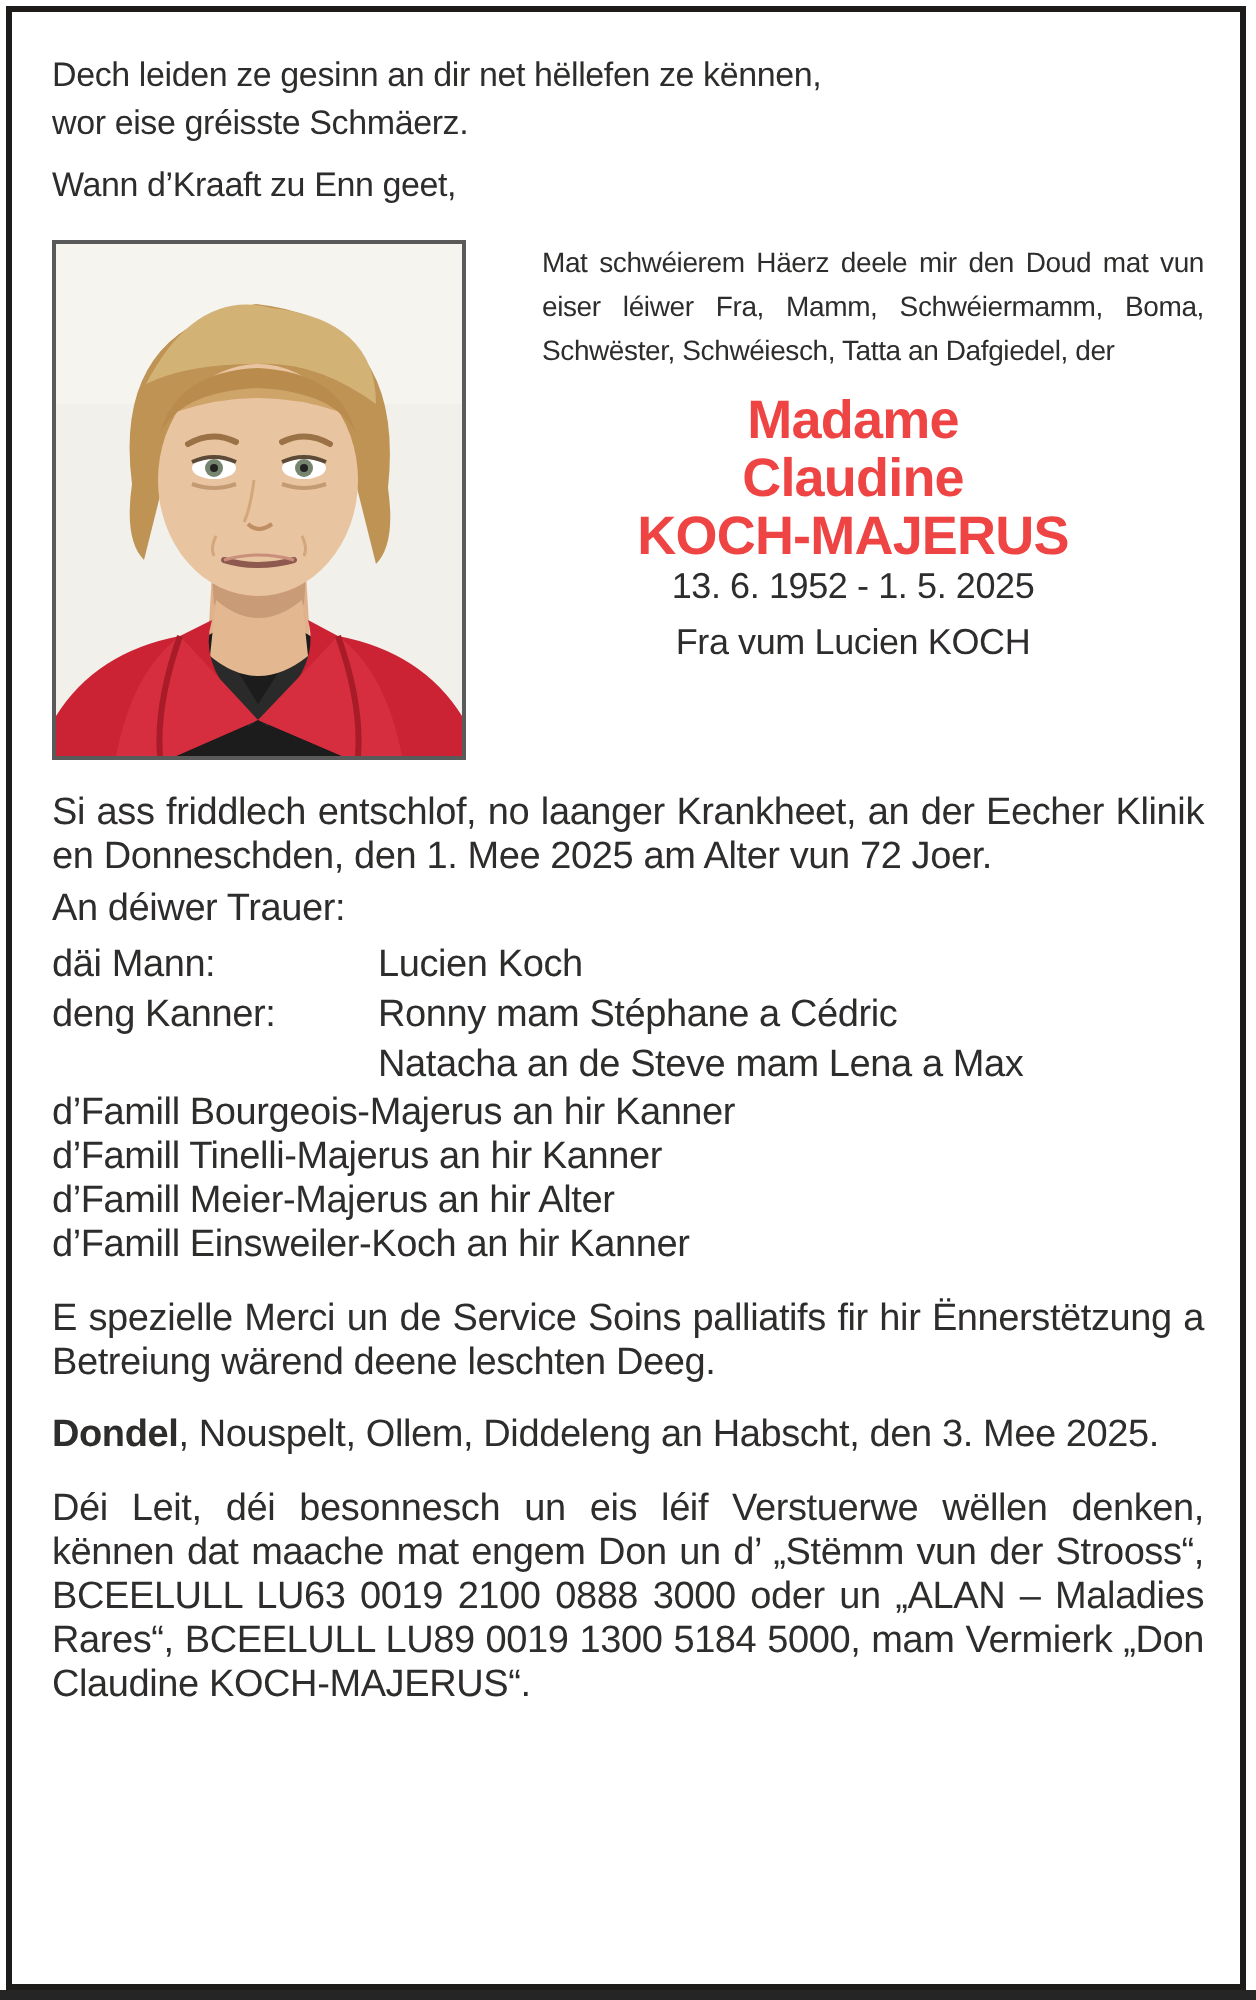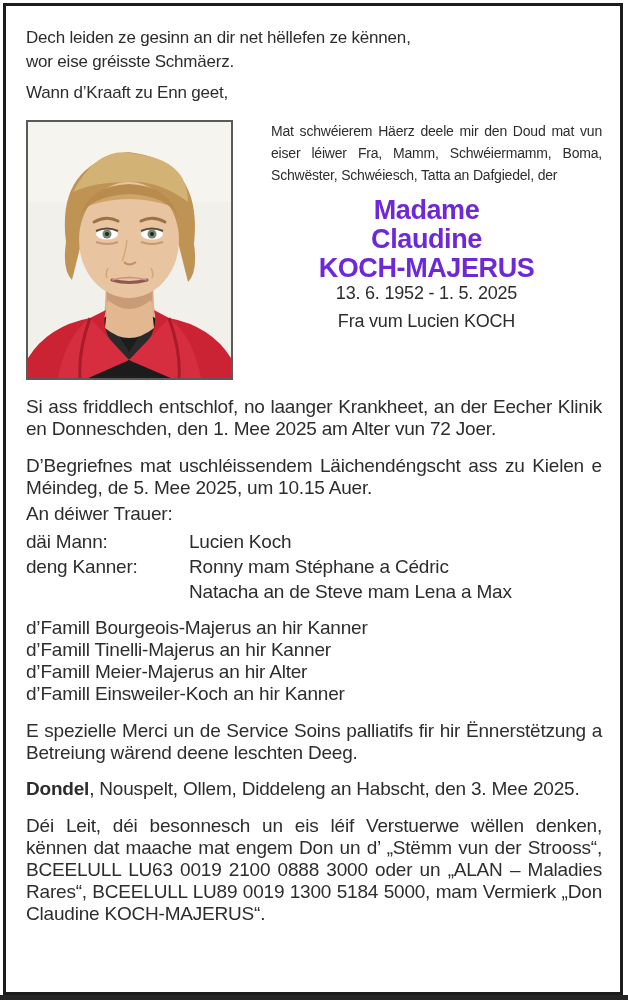--- a/index.html
+++ b/index.html
@@ -31,34 +31,34 @@
   .top-row { display: flex; margin-top: 15px; }
   .photo-wrap {
     flex: 0 0 auto;
     width: 203px; height: 256px;
     border: 2px solid #5a5a5a;
     background: #f1efe9;
     overflow: hidden;
   }
   .right-col { flex: 1 1 auto; margin-left: 18px; display: flex; flex-direction: column; }
   .intro { font-size: 14px; line-height: 22px; text-align: justify; letter-spacing: -0.2px; margin-left: 20px; }
-  .name-block { text-align: center; font-weight: 700; font-size: 27px; line-height: 29px; letter-spacing: -0.4px; margin-top: 10px; color: #6d28d9; }
+  .name-block { text-align: center; font-weight: 700; font-size: 27px; line-height: 29px; letter-spacing: -0.4px; margin-top: 10px; color: #ef4444; }
   .dates { text-align: center; font-size: 18px; letter-spacing: -0.2px; }
   .spouse { text-align: center; font-size: 18px; margin-top: 7px; letter-spacing: -0.2px; }
   
   .para { font-size: 19px; line-height: 22px; letter-spacing: -0.2px; }
   .just { text-align: justify; }
   .p-death   { margin-top: 16px; }
   .p-funeral { margin-top: 15px; }
   .mourning-heading { margin-top: 4px; font-size: 19px; line-height: 22px; letter-spacing: -0.2px; }
   .mourn-row { display: flex; font-size: 19px; line-height: 25px; letter-spacing: -0.2px; }
   .mourn-rows { margin-top: 4px; }
   .mourn-row .lbl { flex: 0 0 163px; }
   .mourn-row .val { flex: 1 1 auto; }
-  .families { margin-top: 13px; font-size: 19px; line-height: 22px; letter-spacing: -0.2px; }
+  .families { margin-top: 1px; font-size: 19px; line-height: 22px; letter-spacing: -0.2px; }
   .p-thanks  { margin-top: 15px; }
   .p-dateline{ margin-top: 14px; }
   .p-donation{ margin-top: 15px; }
   .bold { font-weight: 700; }
   
   .redaction-bar {
     position: absolute;
     left: 0; right: 0; bottom: 0;
     height: 5px;
     background: #262525;
@@ -144,21 +144,20 @@
         <div>Claudine</div>
         <div>KOCH-MAJERUS</div>
       </div>
       <div class="dates">13. 6. 1952 - 1. 5. 2025</div>
       <div class="spouse">Fra vum Lucien KOCH</div>
     </div>
   </div>
 
   <div class="para just p-death">Si ass friddlech entschlof, no laanger Krankheet, an der Eecher Klinik en Donneschden, den 1. Mee 2025 am Alter vun 72 Joer.</div>
 
-  <div class="para just p-funeral">D’Begriefnes mat uschléissendem Läichendéngscht ass zu Kielen e Méindeg, de 5. Mee 2025, um 10.15 Auer.</div>
 
   <div class="mourning-heading">An déiwer Trauer:</div>
 
   <div class="mourn-rows">
     <div class="mourn-row">
       <span class="lbl">däi Mann:</span>
       <span class="val">Lucien Koch</span>
     </div>
     <div class="mourn-row">
       <span class="lbl">deng Kanner:</span>

